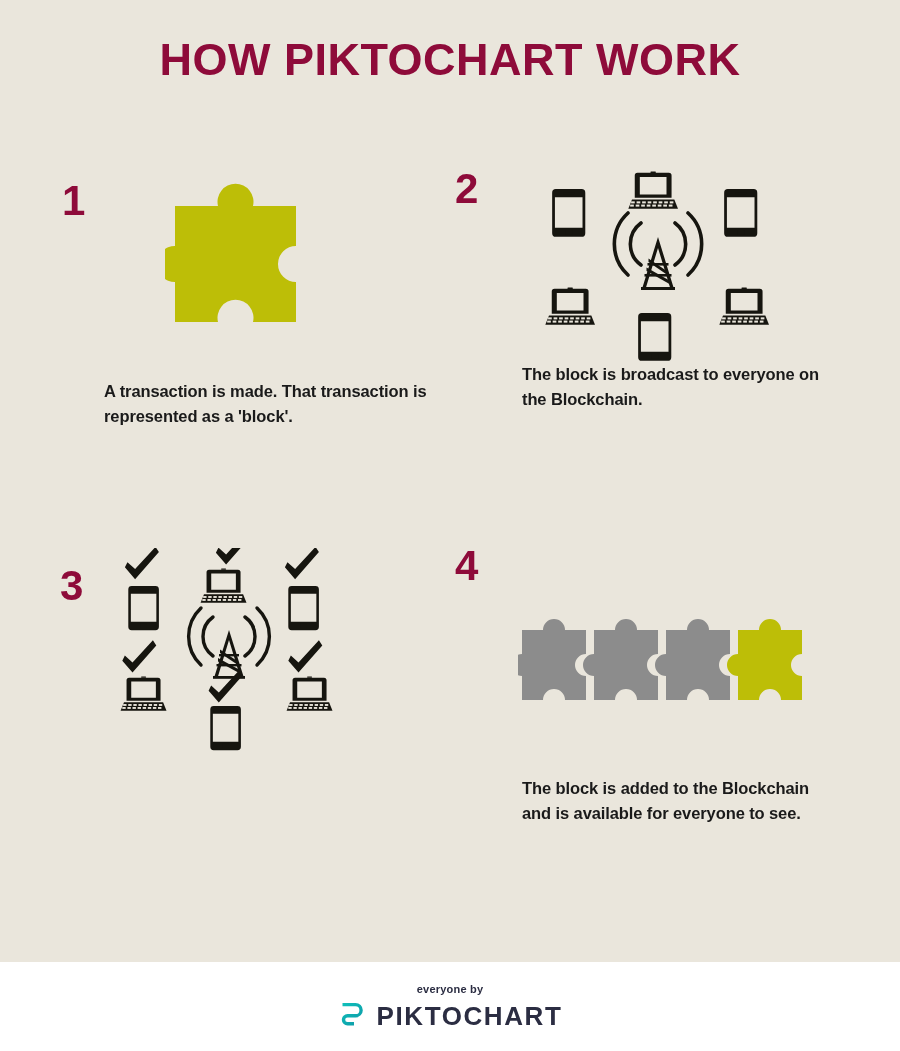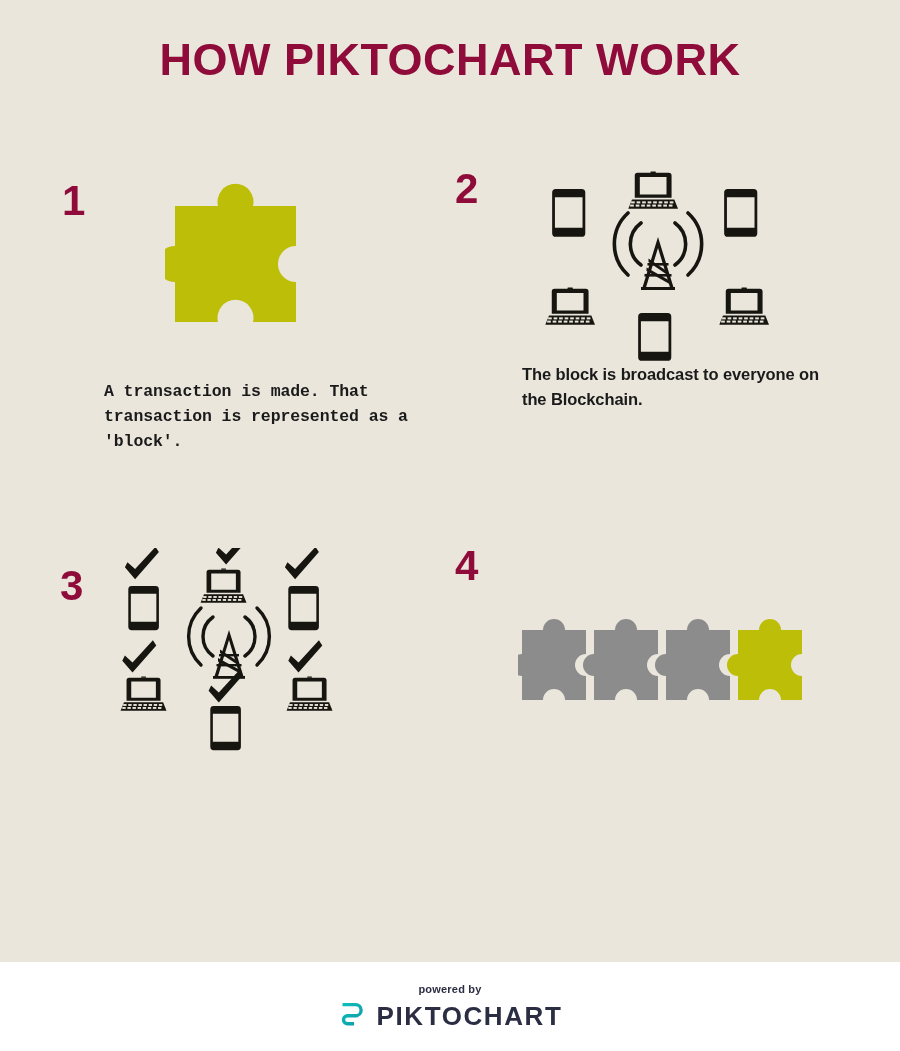--- a/index.html
+++ b/index.html
@@ -129,21 +129,21 @@
             L 131 144
             L 88 144
             A 18 18 0 1 0 53 144
             L 10 144
             L 10 104
             A 18 18 0 1 1 10 68
             Z"></path>
         </svg>
       </div>
 
-      <div class="step-caption" style="left:104px;top:379px;width:330px;font-family:Liberation Mono, monospace;">A transaction is made. That transaction is represented as a 'block'.</div>
+      <div class="step-caption" style="left:104px;top:379px;width:330px;">A transaction is made. That transaction is represented as a 'block'.</div>
     </div>
 
     <div class="step" style="left:450px;top:0;width:450px;height:470px;">
       <div class="step-num" style="left:5px;top:168px;">2</div>
 
       <div class="art" style="left:90px;top:165px;">
         <svg width="240" height="200" viewBox="0 0 240 200">
           <g fill="#16150F">
 
             <g transform="translate(14,24) scale(0.92)">
@@ -446,27 +446,28 @@
               L 284 44 A 11 11 0 1 0 284 66
               L 284 90
               L 263 90 A 11 11 0 1 0 241 90
               L 220 90
               L 220 66 A 11 11 0 1 1 220 44
               Z"></path>
           </g>
         </svg>
       </div>
 
+      <div class="step-caption" style="left:72px;top:306px;width:300px;">The block is added to the Blockchain and is available for everyone to see.</div>
     </div>
 
   </div>
 
   <div class="footer">
     <div class="footer-inner">
-      <div class="powered-by">powered by</div>
+      <div class="powered-by">everyone by</div>
       <div class="brand-row">
         <span>
           <svg width="30" height="30" viewBox="0 0 30 30">
             <defs>
               <linearGradient id="pgrad" x1="0" y1="0" x2="1" y2="1">
                 <stop offset="0%" stop-color="#0FBFBA"></stop>
                 <stop offset="100%" stop-color="#0E9BA8"></stop>
               </linearGradient>
             </defs>
             <g fill="none" stroke="url(#pgrad)" stroke-width="3.4">

